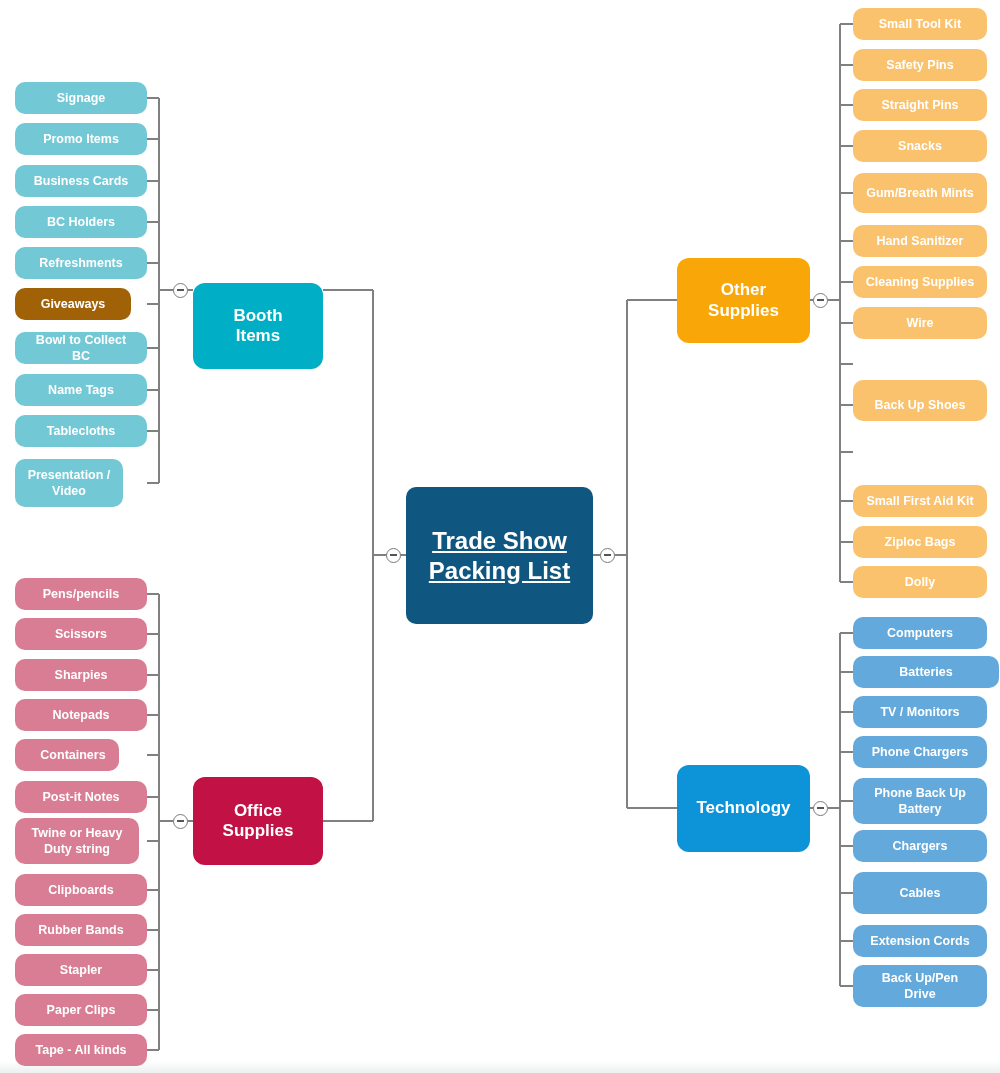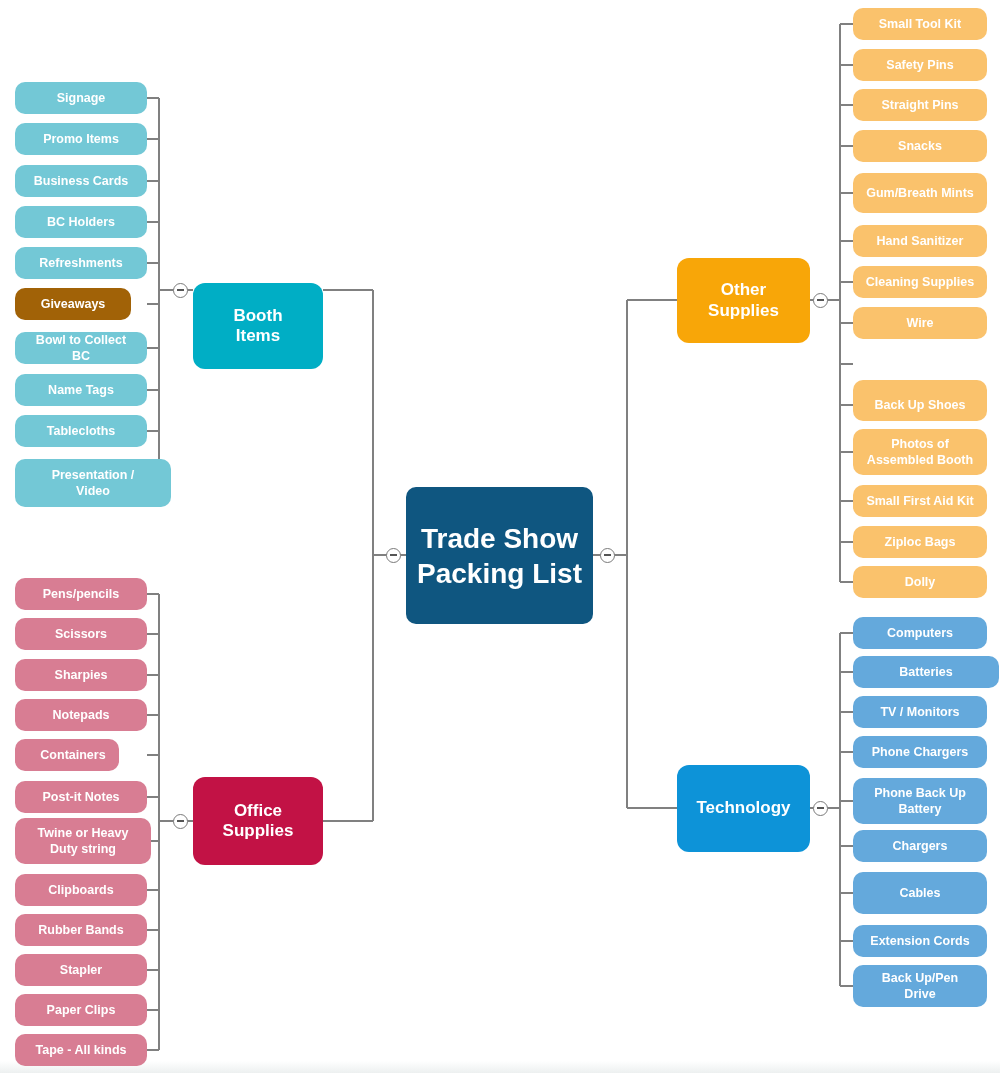--- a/index.html
+++ b/index.html
@@ -6,21 +6,21 @@
   body{font-family:"Liberation Sans","DejaVu Sans",sans-serif;}
   #canvas{position:relative;width:1000px;height:1073px;background:#ffffff;overflow:hidden;}
   #connectors{position:absolute;left:0;top:0;z-index:1;}
   .node{
     position:absolute;display:flex;align-items:center;justify-content:center;
     text-align:center;color:#ffffff;font-weight:bold;white-space:pre-line;
     z-index:2;box-sizing:border-box;cursor:default;
   }
   .leaf{border-radius:10px;font-size:12.5px;line-height:1.3;padding:0 12px;}
   .branch{border-radius:12px;font-size:17px;line-height:1.2;padding:0 8px;}
-  .central{border-radius:10px;font-size:28px;line-height:1.25;padding:0 10px;}
+  .central{border-radius:10px;font-size:24px;line-height:1.25;padding:0 10px;text-decoration:underline;}
   .collapse{
     position:absolute;width:15px;height:15px;box-sizing:border-box;
     border:1.4px solid #7a7a7a;border-radius:50%;background:#ffffff;
     display:flex;align-items:center;justify-content:center;z-index:3;
   }
   .collapse::after{content:"";display:block;width:7px;height:1.6px;background:#555555;}
   .bottom-edge{
     position:absolute;left:0;right:0;bottom:0;height:12px;z-index:0;
     background:linear-gradient(to bottom, rgba(238,241,241,0), #edf0f0);
   }
@@ -101,53 +101,51 @@
 Items</div>
     <div class="node leaf" style="left: 15px; top: 82px; width: 132px; height: 32px; background: rgb(115, 200, 214);">Signage</div>
     <div class="node leaf" style="left: 15px; top: 123px; width: 132px; height: 32px; background: rgb(115, 200, 214);">Promo Items</div>
     <div class="node leaf" style="left: 15px; top: 165px; width: 132px; height: 32px; background: rgb(115, 200, 214);">Business Cards</div>
     <div class="node leaf" style="left: 15px; top: 206px; width: 132px; height: 32px; background: rgb(115, 200, 214);">BC Holders</div>
     <div class="node leaf" style="left: 15px; top: 247px; width: 132px; height: 32px; background: rgb(115, 200, 214);">Refreshments</div>
     <div class="node leaf" style="left: 15px; top: 288px; width: 116px; height: 32px; background: #a16207;">Giveaways</div>
     <div class="node leaf" style="left: 15px; top: 332px; width: 132px; height: 32px; background: rgb(115, 200, 214);">Bowl to Collect BC</div>
     <div class="node leaf" style="left: 15px; top: 374px; width: 132px; height: 32px; background: rgb(115, 200, 214);">Name Tags</div>
     <div class="node leaf" style="left: 15px; top: 415px; width: 132px; height: 32px; background: rgb(115, 200, 214);">Tablecloths</div>
-    <div class="node leaf" style="left: 15px; top: 459px; width: 156px; height: 48px; background: rgb(115, 200, 214);">Presentation /
+    <div class="node leaf" style="left: 15px; top: 459px; width: 108px; height: 48px; background: rgb(115, 200, 214);">Presentation /
 Video</div>
     <div class="collapse" style="left: 172.5px; top: 282.5px;"></div>
     <div class="node branch" style="left: 193px; top: 777px; width: 130px; height: 88px; background: rgb(194, 18, 69);">Office
 Supplies</div>
     <div class="node leaf" style="left: 15px; top: 578px; width: 132px; height: 32px; background: rgb(216, 125, 147);">Pens/pencils</div>
     <div class="node leaf" style="left: 15px; top: 618px; width: 132px; height: 32px; background: rgb(216, 125, 147);">Scissors</div>
     <div class="node leaf" style="left: 15px; top: 659px; width: 132px; height: 32px; background: rgb(216, 125, 147);">Sharpies</div>
     <div class="node leaf" style="left: 15px; top: 699px; width: 132px; height: 32px; background: rgb(216, 125, 147);">Notepads</div>
     <div class="node leaf" style="left: 15px; top: 739px; width: 104px; height: 32px; background: rgb(216, 125, 147); padding-left: 24px;">Containers</div>
     <div class="node leaf" style="left: 15px; top: 781px; width: 132px; height: 32px; background: rgb(216, 125, 147);">Post-it Notes</div>
-    <div class="node leaf" style="left: 15px; top: 818px; width: 136px; height: 46px; background: rgb(216, 125, 147);">Twine or Heavy
+    <div class="node leaf" style="left: 15px; top: 818px; width: 124px; height: 46px; background: rgb(216, 125, 147);">Twine or Heavy
 Duty string</div>
     <div class="node leaf" style="left: 15px; top: 874px; width: 132px; height: 32px; background: rgb(216, 125, 147);">Clipboards</div>
     <div class="node leaf" style="left: 15px; top: 914px; width: 132px; height: 32px; background: rgb(216, 125, 147);">Rubber Bands</div>
     <div class="node leaf" style="left: 15px; top: 954px; width: 132px; height: 32px; background: rgb(216, 125, 147);">Stapler</div>
     <div class="node leaf" style="left: 15px; top: 994px; width: 132px; height: 32px; background: rgb(216, 125, 147);">Paper Clips</div>
     <div class="node leaf" style="left: 15px; top: 1034px; width: 132px; height: 32px; background: rgb(216, 125, 147);">Tape - All kinds</div>
     <div class="collapse" style="left: 172.5px; top: 813.5px;"></div>
     <div class="node branch" style="left: 677px; top: 258px; width: 133px; height: 85px; background: rgb(248, 166, 8);">Other
 Supplies</div>
     <div class="node leaf" style="left: 853px; top: 8px; width: 134px; height: 32px; background: rgb(250, 194, 108);">Small Tool Kit</div>
     <div class="node leaf" style="left: 853px; top: 49px; width: 134px; height: 32px; background: rgb(250, 194, 108);">Safety Pins</div>
     <div class="node leaf" style="left: 853px; top: 89px; width: 134px; height: 32px; background: rgb(250, 194, 108);">Straight Pins</div>
     <div class="node leaf" style="left: 853px; top: 130px; width: 134px; height: 32px; background: rgb(250, 194, 108);">Snacks</div>
     <div class="node leaf" style="left: 853px; top: 173px; width: 134px; height: 40px; background: rgb(250, 194, 108);">Gum/Breath Mints</div>
     <div class="node leaf" style="left: 853px; top: 225px; width: 134px; height: 32px; background: rgb(250, 194, 108);">Hand Sanitizer</div>
     <div class="node leaf" style="left: 853px; top: 266px; width: 134px; height: 32px; background: rgb(250, 194, 108);">Cleaning Supplies</div>
     <div class="node leaf" style="left: 853px; top: 307px; width: 134px; height: 32px; background: rgb(250, 194, 108); text-align: center;">Wire</div>
     <div class="node leaf" style="left: 853px; top: 348px; width: 134px; height: 32px; background: rgb(250, 194, 108); margin-top: 32px;">Zip Ties</div>
     <div class="node leaf" style="left: 853px; top: 389px; width: 134px; height: 32px; background: rgb(250, 194, 108);">Back Up Shoes</div>
-    <div class="node leaf" style="left: 853px; top: 429px; width: 134px; height: 46px; background: rgb(250, 194, 108);">Photos of
-Assembled Booth</div>
     <div class="node leaf" style="left: 853px; top: 485px; width: 134px; height: 32px; background: rgb(250, 194, 108);">Small First Aid Kit</div>
     <div class="node leaf" style="left: 853px; top: 526px; width: 134px; height: 32px; background: rgb(250, 194, 108);">Ziploc Bags</div>
     <div class="node leaf" style="left: 853px; top: 566px; width: 134px; height: 32px; background: rgb(250, 194, 108);">Dolly</div>
     <div class="collapse" style="left: 812.5px; top: 292.5px;"></div>
     <div class="node branch" style="left: 677px; top: 765px; width: 133px; height: 87px; background: rgb(13, 147, 216);">Technology</div>
     <div class="node leaf" style="left: 853px; top: 617px; width: 134px; height: 32px; background: rgb(100, 169, 220);">Computers</div>
     <div class="node leaf" style="left: 853px; top: 656px; width: 146px; height: 32px; background: rgb(100, 169, 220);">Batteries</div>
     <div class="node leaf" style="left: 853px; top: 696px; width: 134px; height: 32px; background: rgb(100, 169, 220);">TV / Monitors</div>
     <div class="node leaf" style="left: 853px; top: 736px; width: 134px; height: 32px; background: rgb(100, 169, 220);">Phone Chargers</div>
     <div class="node leaf" style="left: 853px; top: 778px; width: 134px; height: 46px; background: rgb(100, 169, 220);">Phone Back Up

